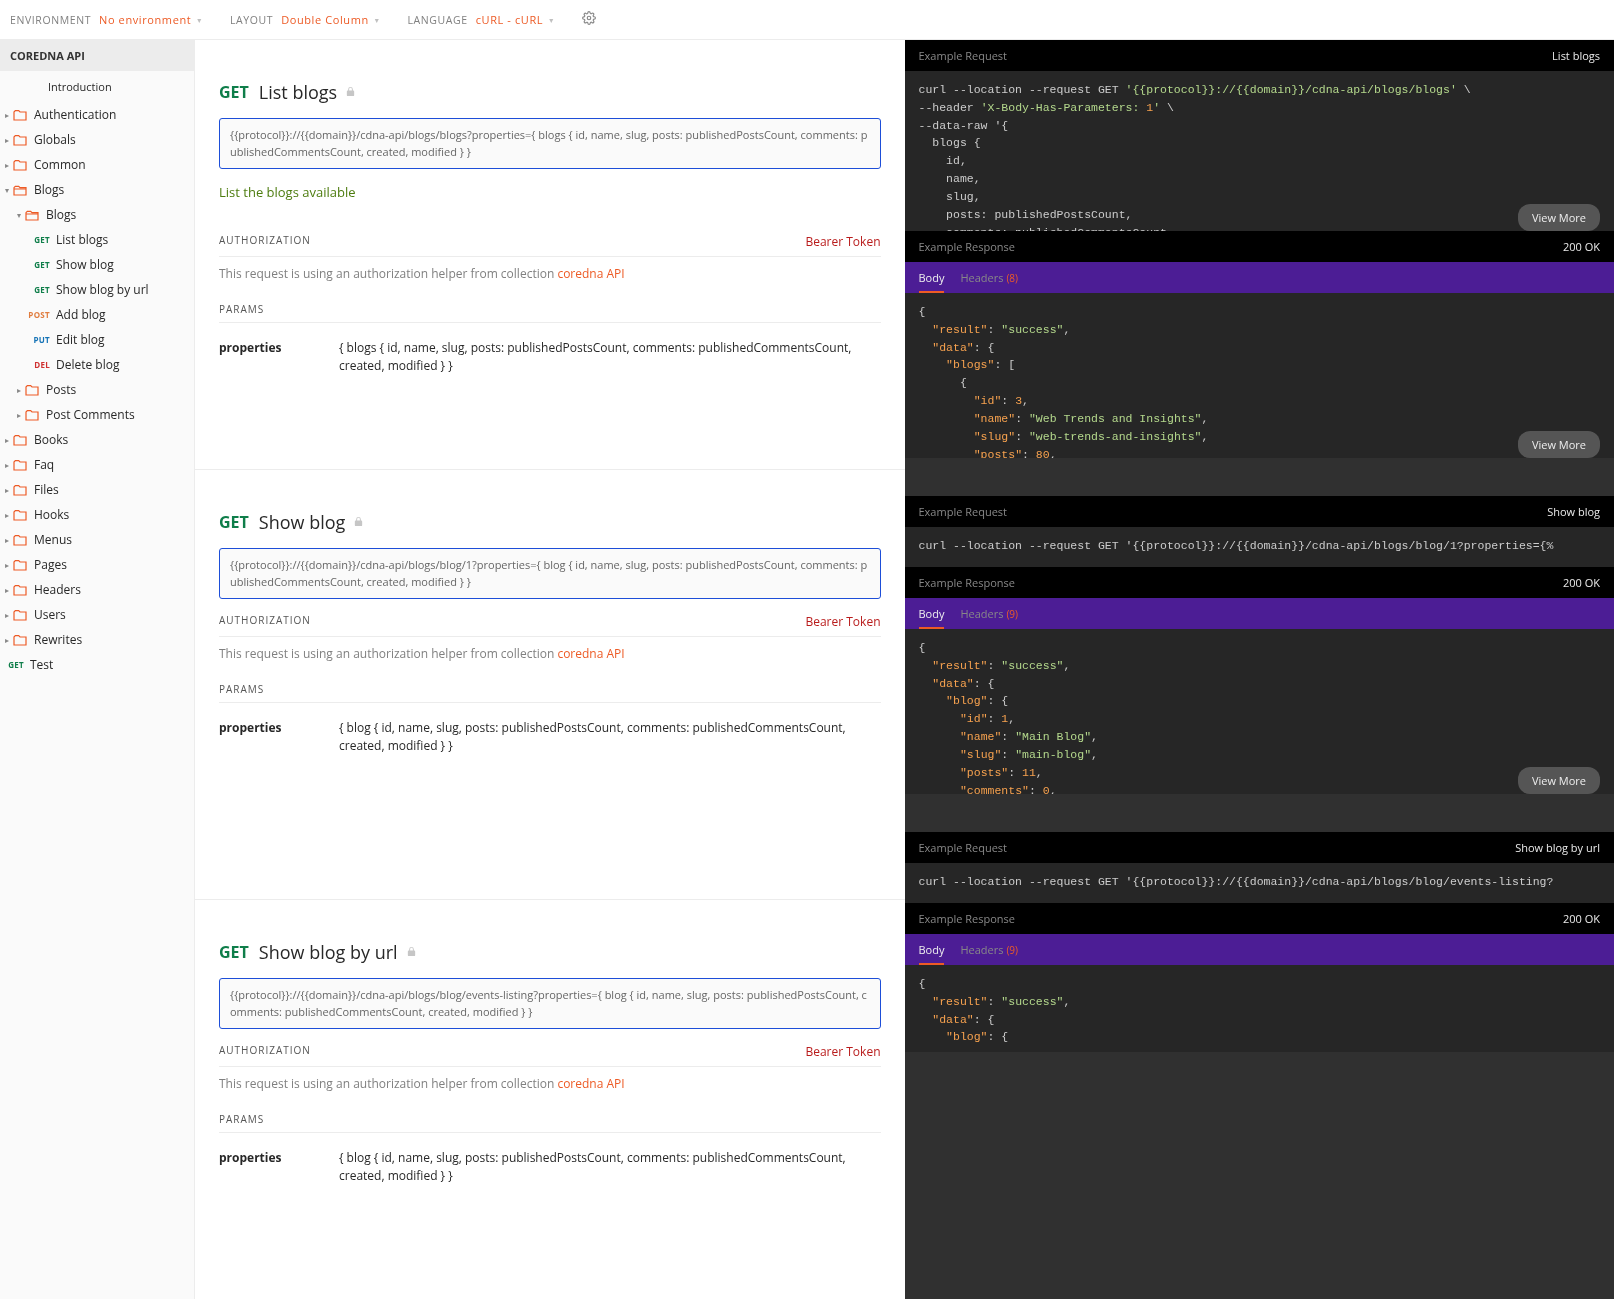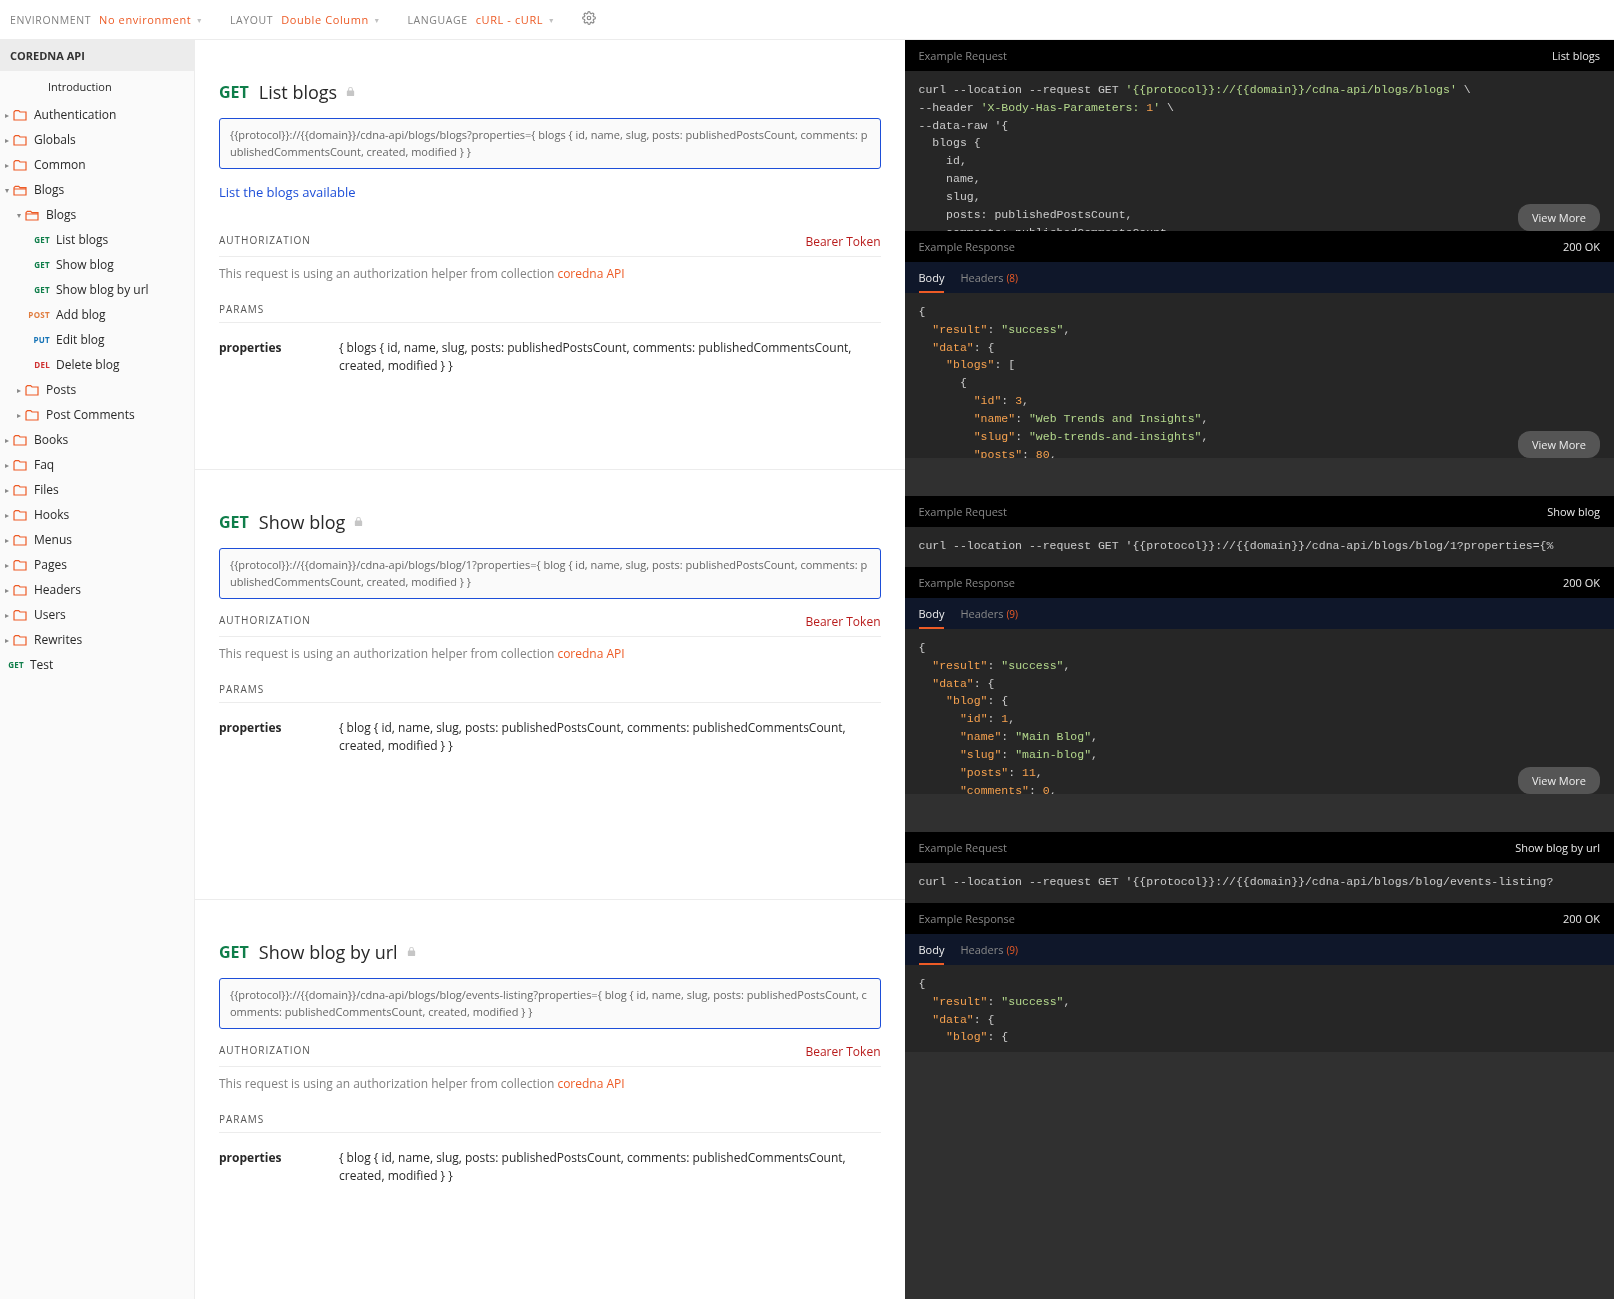--- a/index.html
+++ b/index.html
@@ -31,37 +31,37 @@
 .m-del { color: #cf3030; }
 
 
 .doccol { overflow-y: auto; }
 .endpoint { padding: 40px 24px 10px 24px; border-bottom: 1px solid #ececec; min-height: 430px;}
 .ep-title { display: flex; align-items: center; margin-bottom: 14px; }
 .ep-method { color: #0f7e4a; font-weight: 700; font-size: 16px; margin-right: 10px; }
 .ep-name { font-size: 18px; font-weight: 400; color: #282828; }
 .lock-icon { color: #c6c6c6; margin-left: 8px; font-size: 12px; }
 .url-box { background: #fafafa; border: 1px solid #1d4ed8; border-radius: 3px; padding: 8px 10px; font-size: 11px; color: #666; margin-bottom: 14px; word-break: break-all; line-height: 1.5;}
-.desc { font-size: 13px; color: #1d4ed8; margin-bottom: 32px; }
+.desc { font-size: 13px; color: #4d7c0f; margin-bottom: 32px; }
 .section-label { font-size: 10px; letter-spacing: 1px; color: #555; text-transform: uppercase; border-bottom: 1px solid #ececec; padding-bottom: 6px; margin-bottom: 8px; display:flex; justify-content:space-between;}
 .section-label .right { text-transform:none; letter-spacing:0; font-size:12px; color:#b91c1c;}
 .auth-note { font-size: 12px; color: #808080; margin-bottom: 20px; }
 .auth-note a { color: #ed5b26; text-decoration: none; }
 .param-row { display: flex; padding: 8px 0; font-size: 12px; }
 .param-key { width: 120px; font-weight: 700; color: #282828; flex-shrink:0;}
 .param-val { color: #282828; word-break: break-word; line-height:1.5;}
 
 
 .codecol { background: #303030; color: #ccc; overflow-y: auto; font-family: "Consolas","Menlo","Courier New", monospace; }
 .code-header { background: #000000; padding: 8px 14px; font-size: 11px; color: #888; display: flex; justify-content: space-between; font-family: -apple-system, "Open Sans", sans-serif;}
 .code-header .right { color: #eaeaea; }
 .code-block { position: relative; background: #262626; padding: 10px 14px 6px 14px; font-size: 11.5px; line-height: 1.55; white-space: pre-wrap; word-break: break-all; min-height:40px; max-height: 160px; overflow:hidden;}
 .code-block.resp { max-height: 165px; }
 .view-more { position: absolute; bottom: 0; right: 14px; background: #555; color: #eee; font-size: 11px; padding: 5px 14px; border-radius: 12px; cursor: pointer; font-family: -apple-system, "Open Sans", sans-serif;}
-.tabs { background: #0f172a; padding: 0 14px; display: flex; gap: 16px; font-family: -apple-system, "Open Sans", sans-serif; font-size: 11px;}
+.tabs { background: #4c1d95; padding: 0 14px; display: flex; gap: 16px; font-family: -apple-system, "Open Sans", sans-serif; font-size: 11px;}
 .tab { padding: 8px 0 6px; color: #888; cursor: pointer; border-bottom: 2px solid transparent;}
 .tab.active { color: #eee; border-bottom-color: #ed5b26; }
 .tab .count { color: #ed5b26; font-size: 10px;}
 .tok-k { color: #f7a24f; } .tok-s { color: #b4d88c; } .tok-n { color: #f7a24f; }
 .spacer { height: 38px; background: #303030;}
 </style>
 </head>
 <body>
 
 <div class="topbar">

